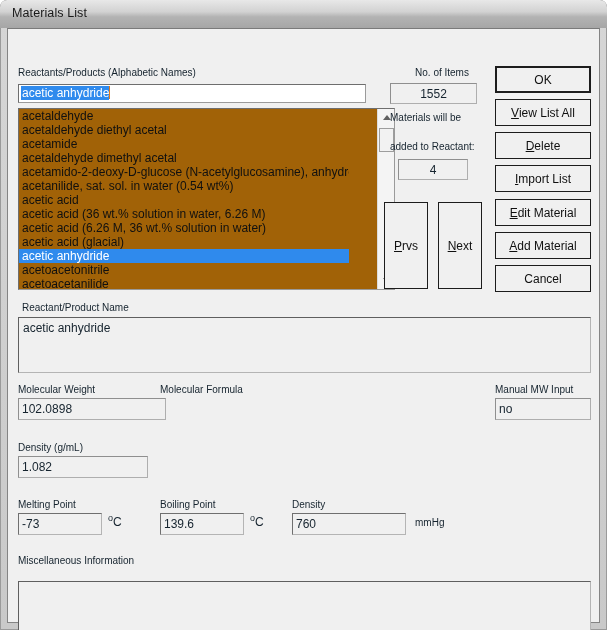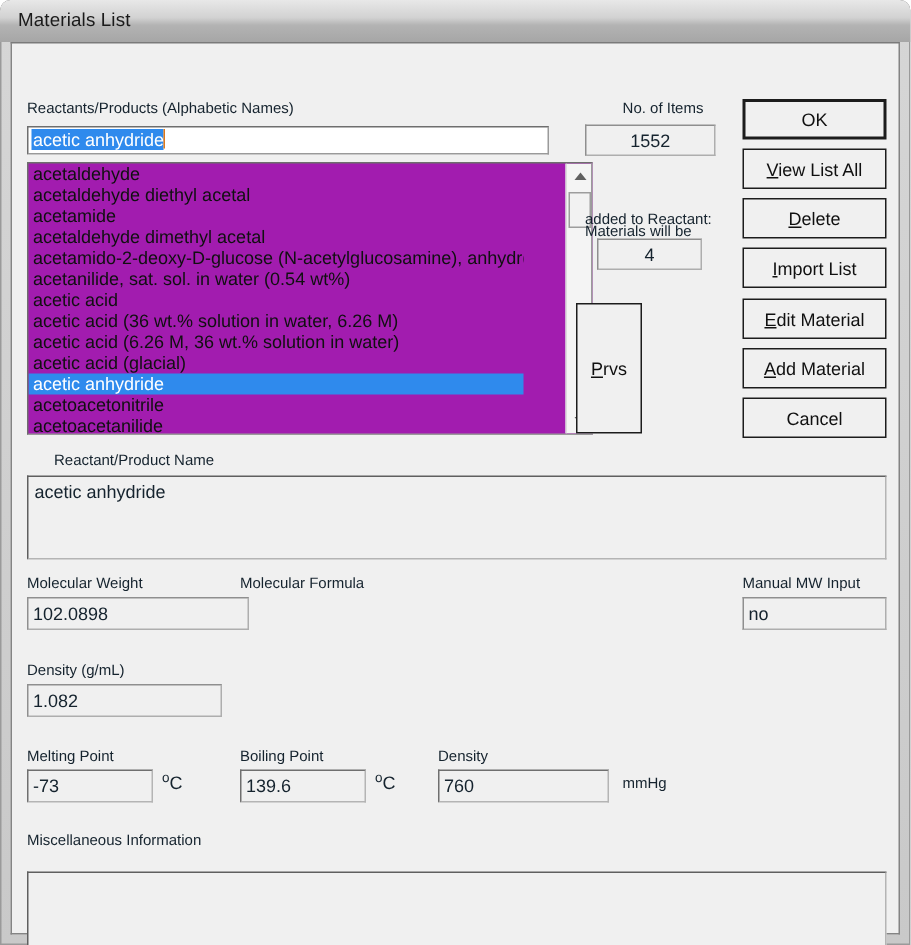--- a/index.html
+++ b/index.html
@@ -106,21 +106,21 @@
     background: #e07818;
     vertical-align: -2px;
     margin-left: 0px;
   }
 
   
   #listbox {
     position: absolute;
     left: 10px; top: 79px;
     width: 377px; height: 182px;
-    background: #a21caf;
+    background: #a16207;
     border: 1px solid #9a9a9a;
     border-top-color: #6e6e6e;
     border-left-color: #6e6e6e;
     overflow: hidden;
   }
   #list-items {
     position: absolute;
     left: 0; top: 0;
     width: 330px;
   }
@@ -228,26 +228,29 @@
         <div id="sb-thumb"></div>
         <div class="sb-arrow down">
           <div class="tri down"></div>
         </div>
       </div>
     </div>
 
     <div class="lbl" style="left:382px; top:38px; width:104px; text-align:center;">No. of Items</div>
     <div class="field center" style="left:382px; top:54px; width:87px; height:21px; line-height:16px;">1552</div>
 
-    <div class="lbl" style="left:382px; top:83px;margin-top:37px;">Materials will be</div>
+    <div class="lbl" style="left:382px; top:83px;">Materials will be</div>
     <div class="lbl" style="left:382px; top:112px;">added to Reactant:</div>
     <div class="field center" style="left:390px; top:130px; width:70px; height:21px; line-height:16px;">4</div>
 
     <div class="btn" style="left:376px; top:173px; width:44px; height:87px;">
       <span><u>P</u><span>rvs</span></span>
+    </div>
+    <div class="btn" style="left:430px; top:173px; width:44px; height:87px;">
+      <span><u>N</u><span>ext</span></span>
     </div>
 
     <div id="action-buttons">
         <div class="btn focus" style="left: 487px; top: 37px; width: 96px; height: 27px;">
           <span>OK</span>
         </div>
         <div class="btn" style="left: 487px; top: 70px; width: 96px; height: 27px;">
           <span><u>V</u>iew List All</span>
         </div>
         <div class="btn" style="left: 487px; top: 103px; width: 96px; height: 27px;">
@@ -260,21 +263,21 @@
           <span><u>E</u>dit Material</span>
         </div>
         <div class="btn" style="left: 487px; top: 203px; width: 96px; height: 27px;">
           <span><u>A</u>dd Material</span>
         </div>
         <div class="btn" style="left: 487px; top: 236px; width: 96px; height: 27px;">
           <span>Cancel</span>
         </div>
       </div>
 
-    <div class="lbl" style="left:28px; top:273px;">Reactant/Product Name</div>
+    <div class="lbl" style="left:14px; top:273px;">Reactant/Product Name</div>
     <div class="textarea" style="left:10px; top:288px; width:573px; height:56px;">acetic anhydride</div>
 
     <div class="lbl" style="left:10px; top:355px;">Molecular Weight</div>
     <div class="field" style="left:10px; top:369px; width:148px; height:22px; line-height:16px;">102.0898</div>
 
     <div class="lbl" style="left:152px; top:355px;">Molecular Formula</div>
 
     <div class="lbl" style="left:487px; top:355px;">Manual MW Input</div>
     <div class="field" style="left:487px; top:369px; width:96px; height:22px; line-height:16px;">no</div>
 

